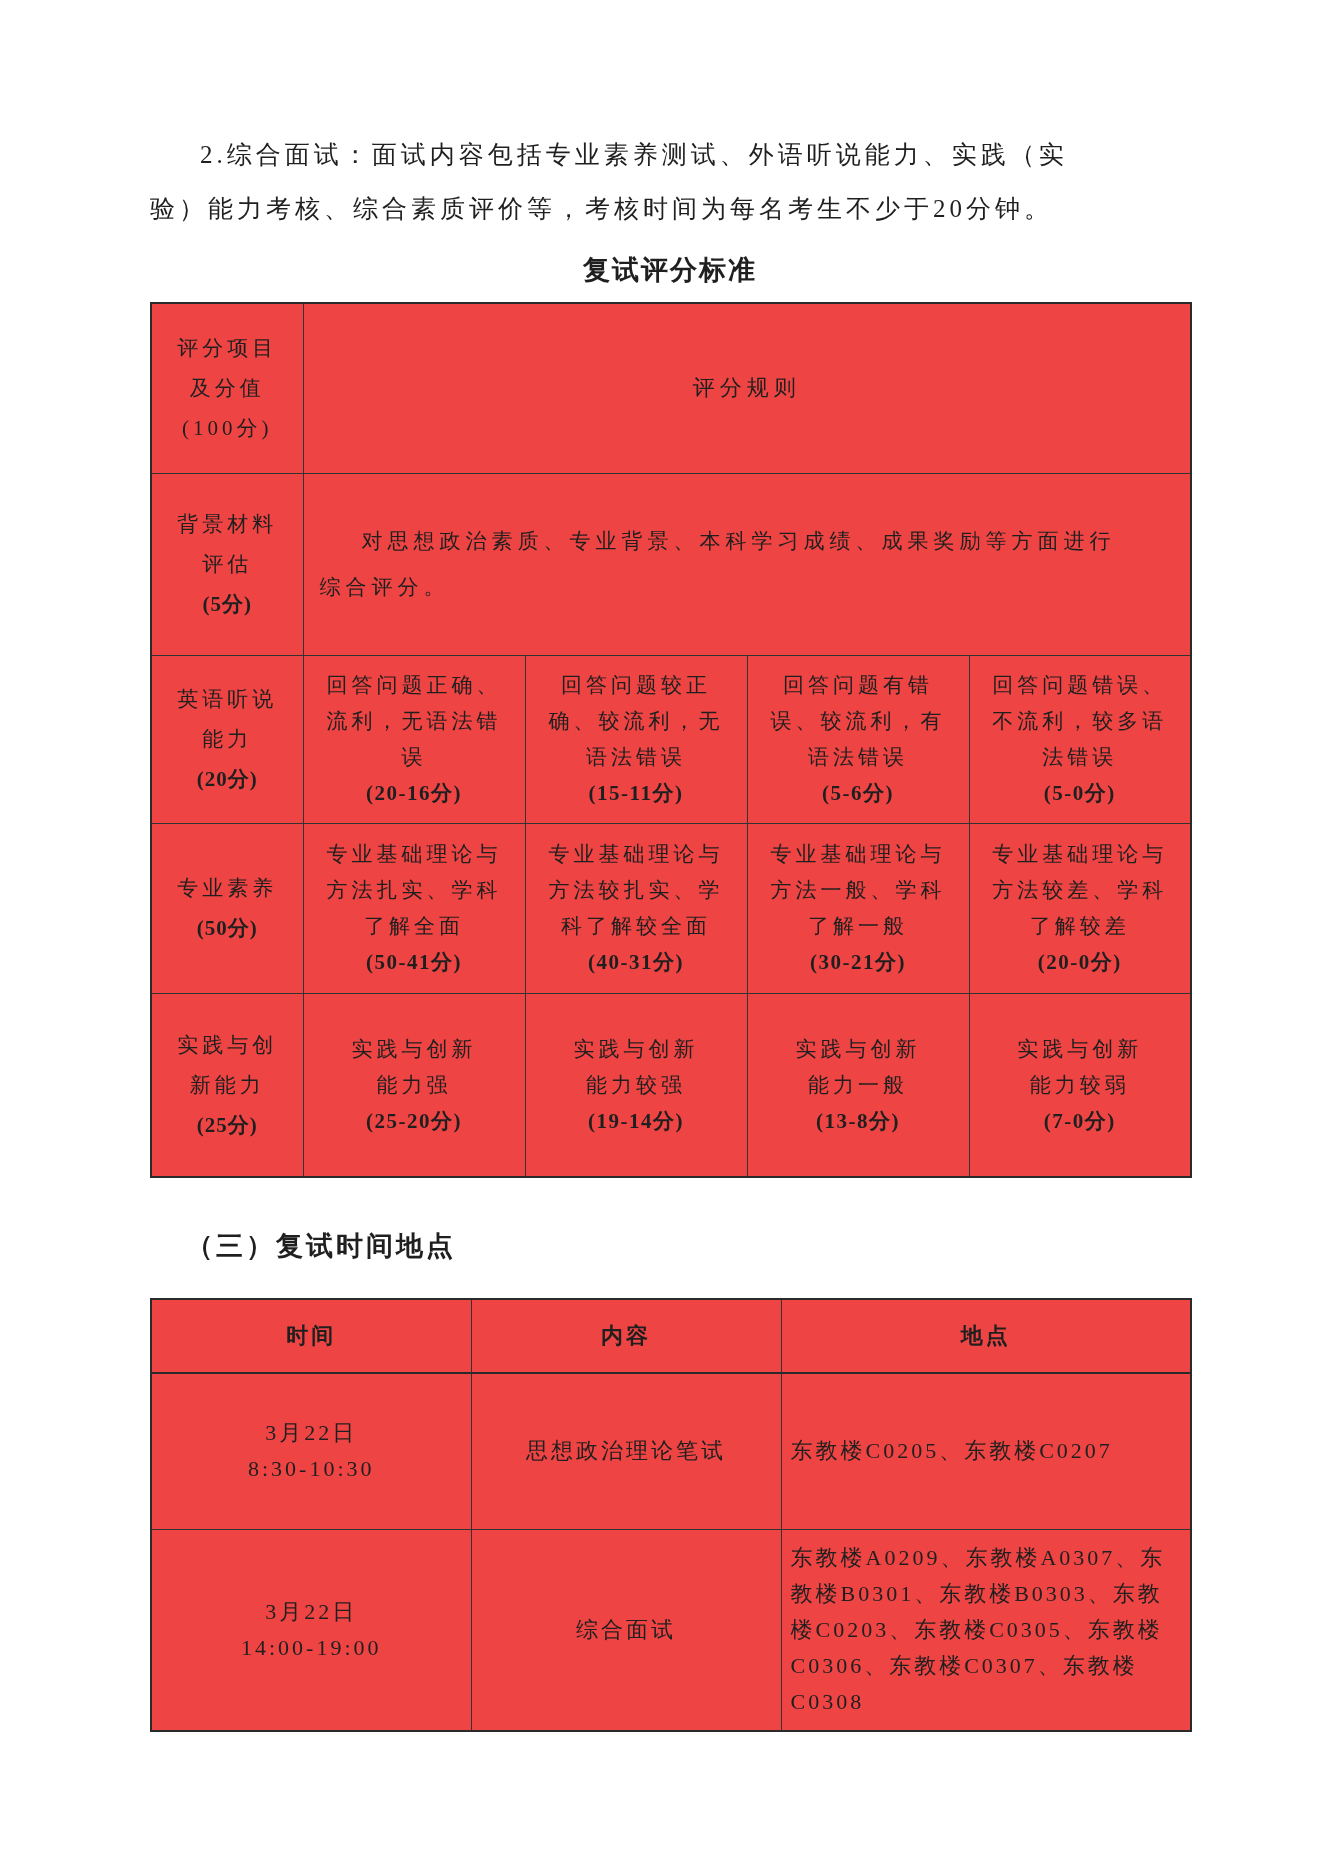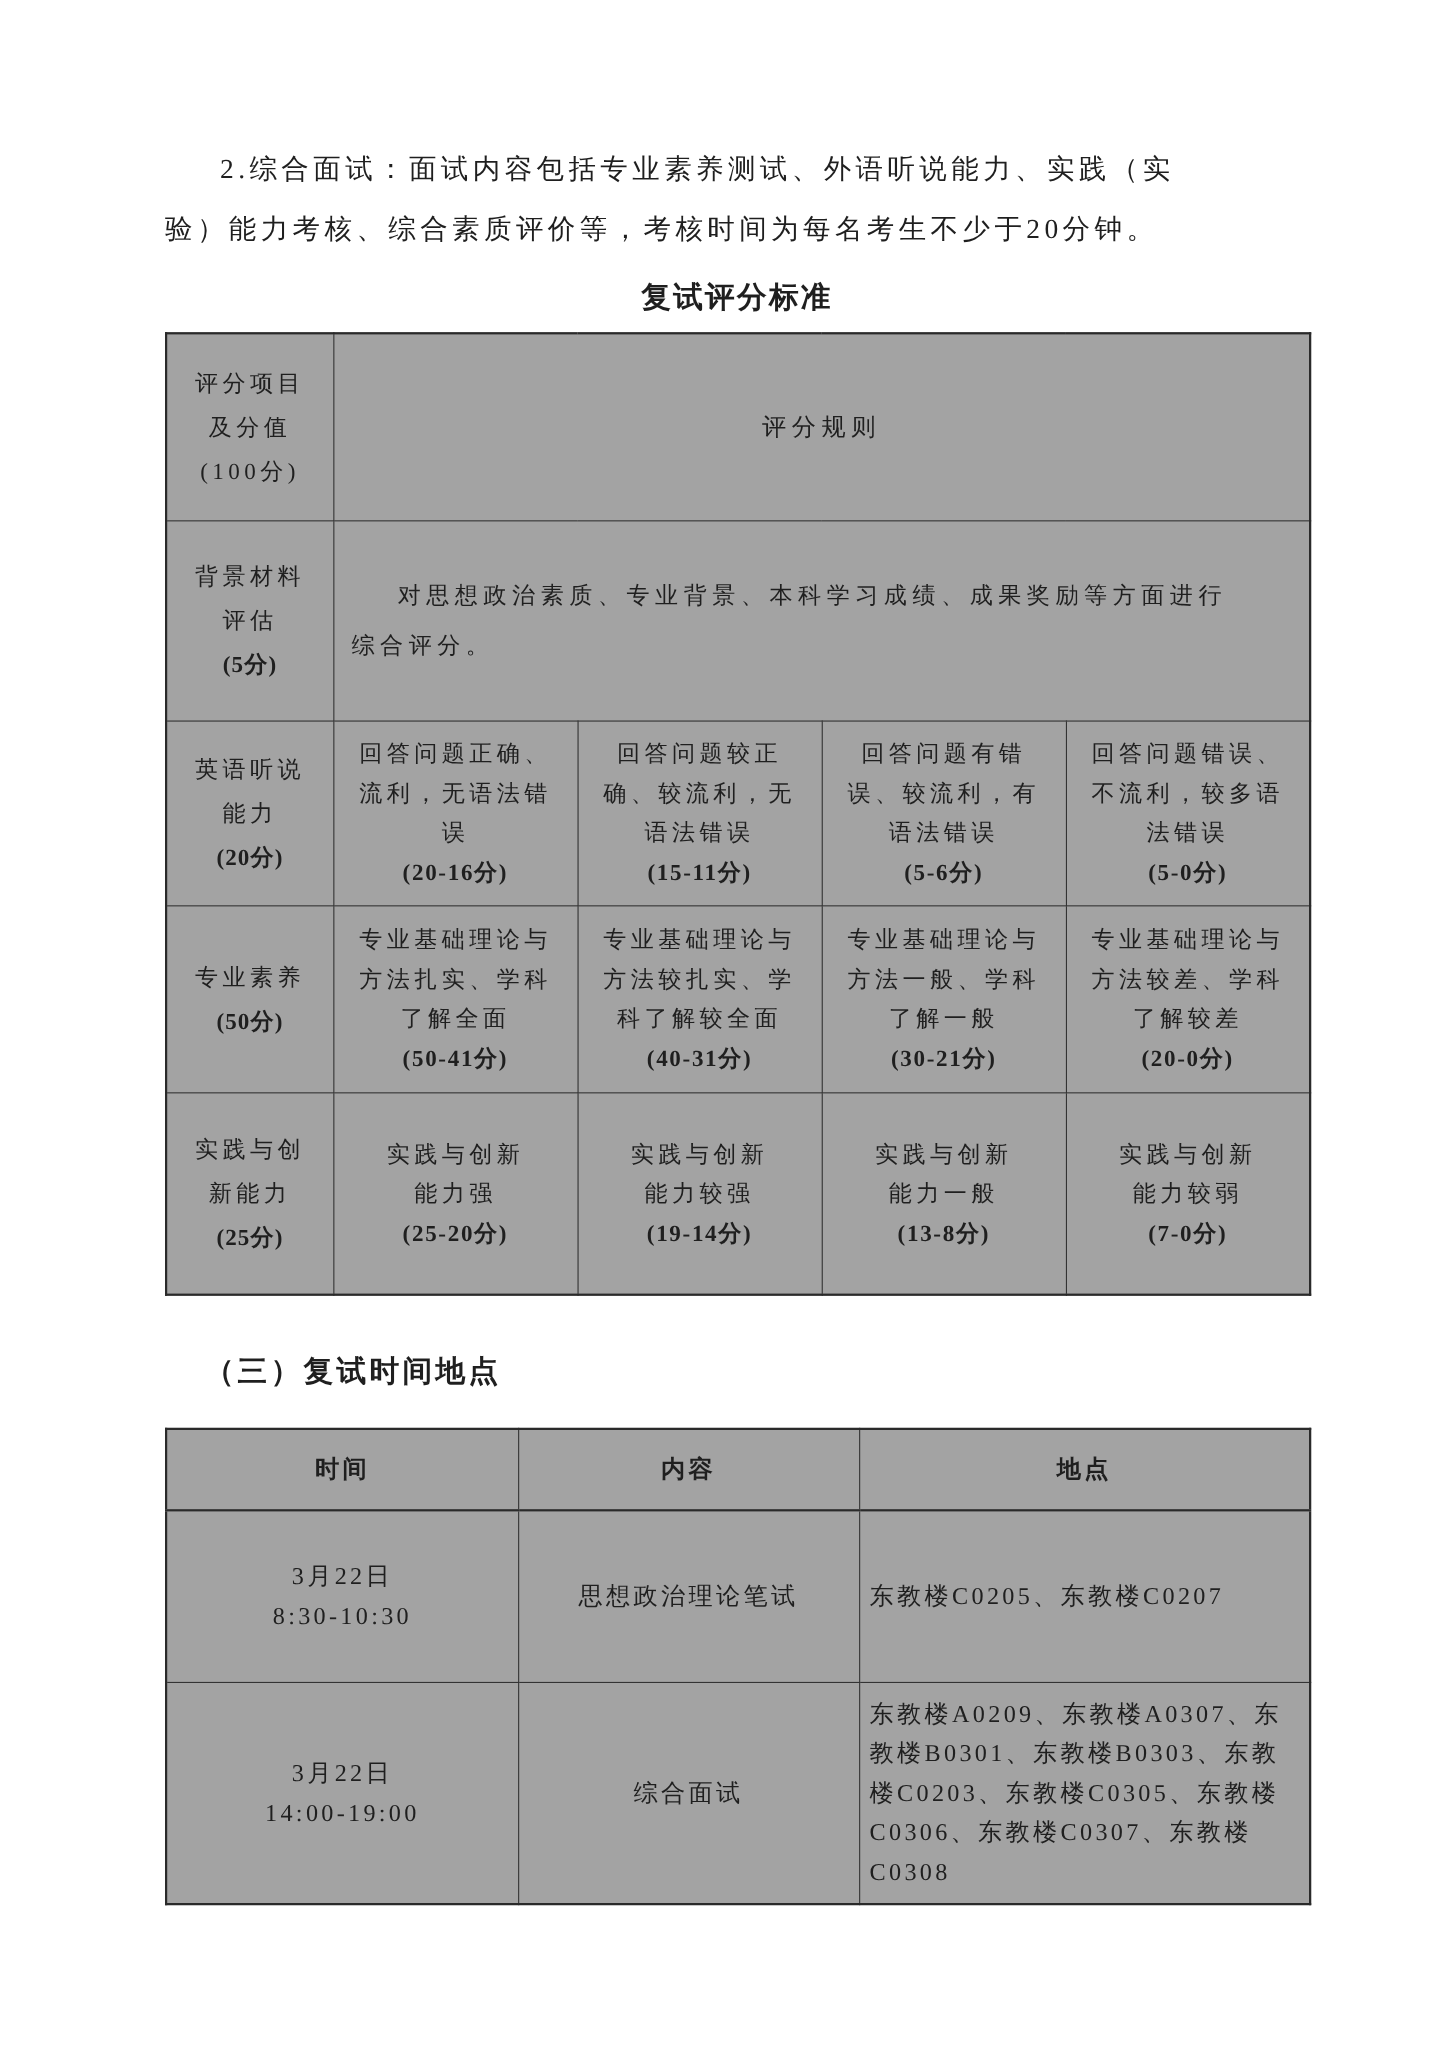--- a/index.html
+++ b/index.html
@@ -34,21 +34,21 @@
     text-align: center;
     font-size: 27px;
     font-weight: bold;
     letter-spacing: 2px;
     font-family: Liberation Serif, serif;
   }
   table {
     border-collapse: collapse;
     table-layout: fixed;
     width: 1040px;
-    background: #a3a3a3;
+    background: #ef4444;
   }
   table, td, th {
     border: 1.6px solid #333333;
   }
   .scoring-table { border: 2px solid #2a2a2a; }
   .schedule-table { border: 2px solid #2a2a2a; }
   td {
     vertical-align: middle;
     text-align: center;
     font-size: 21px;

